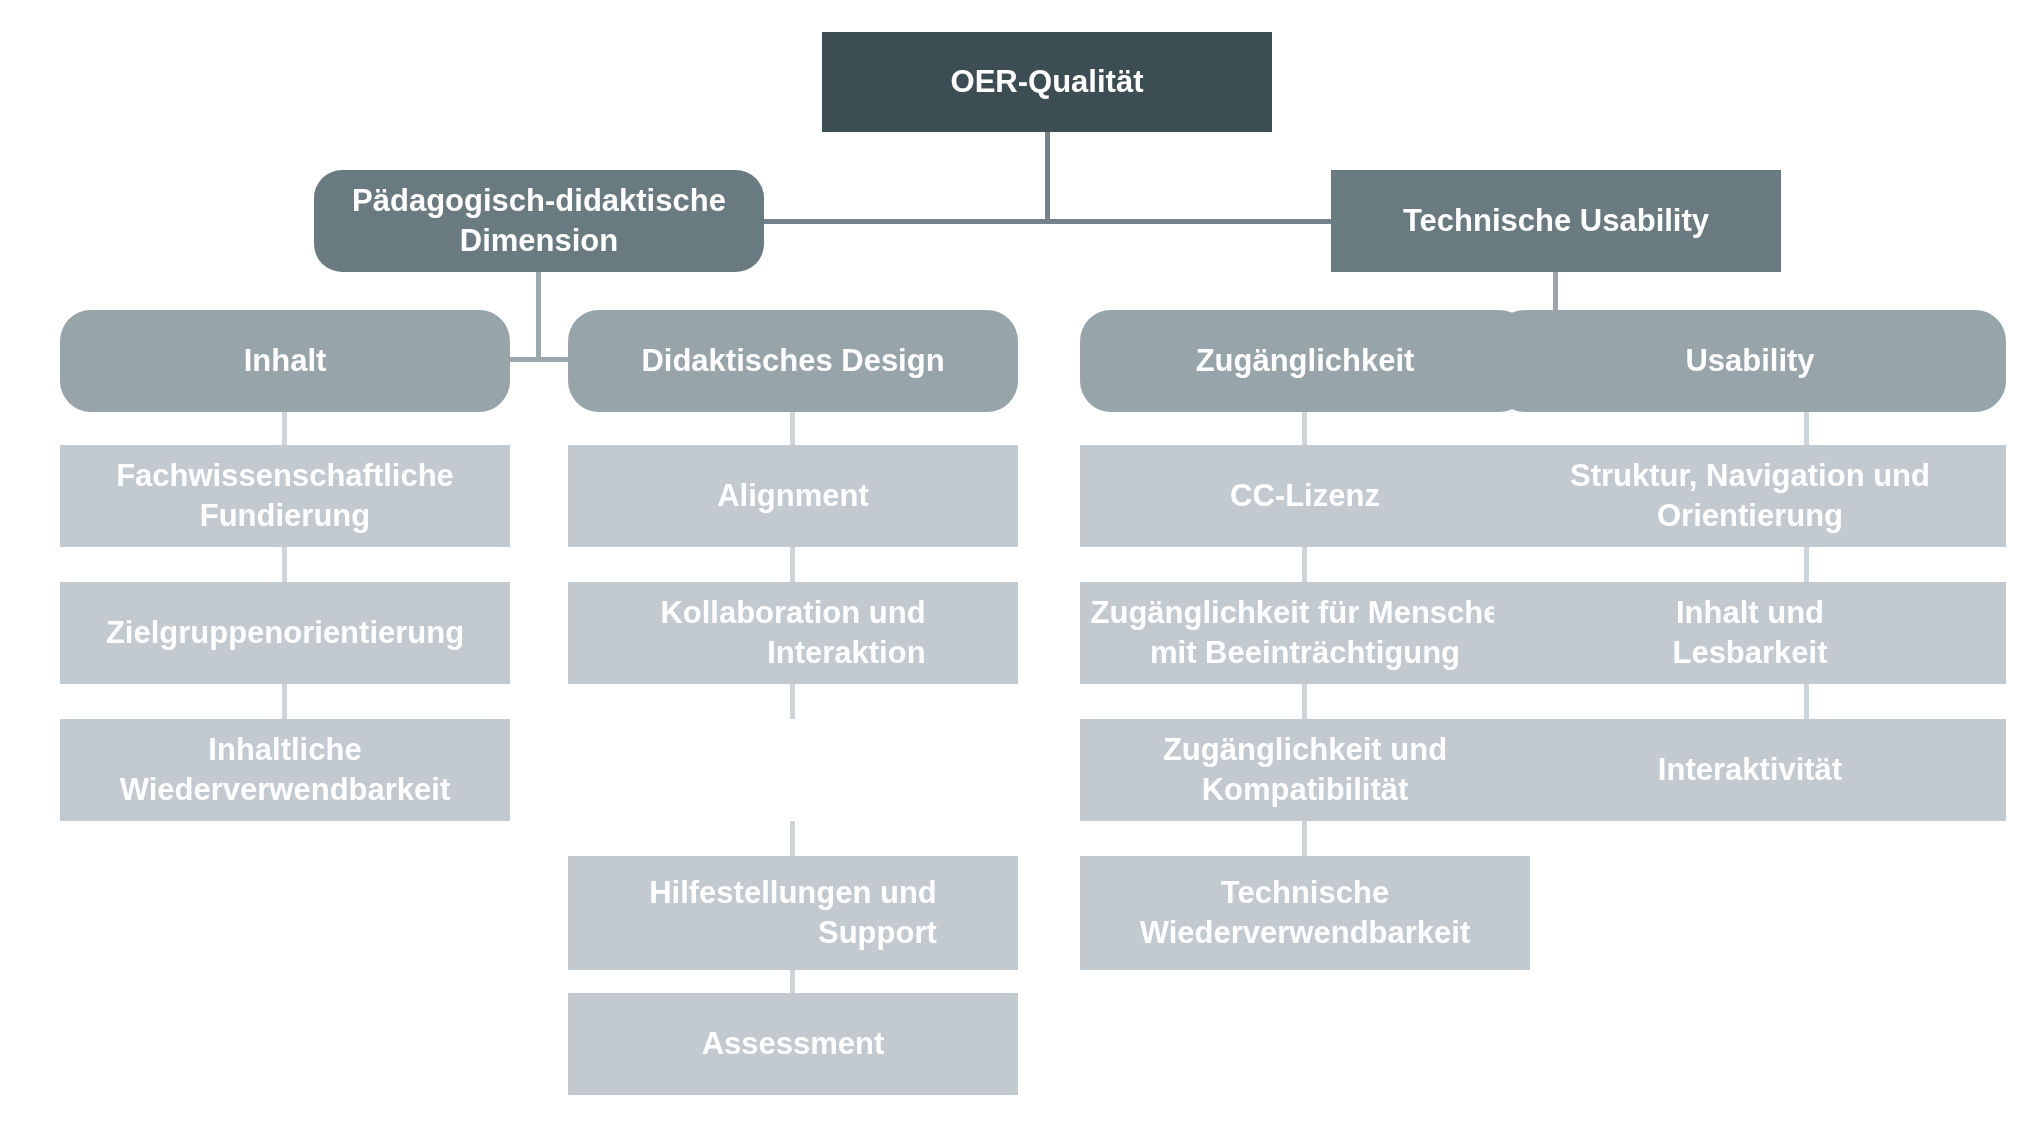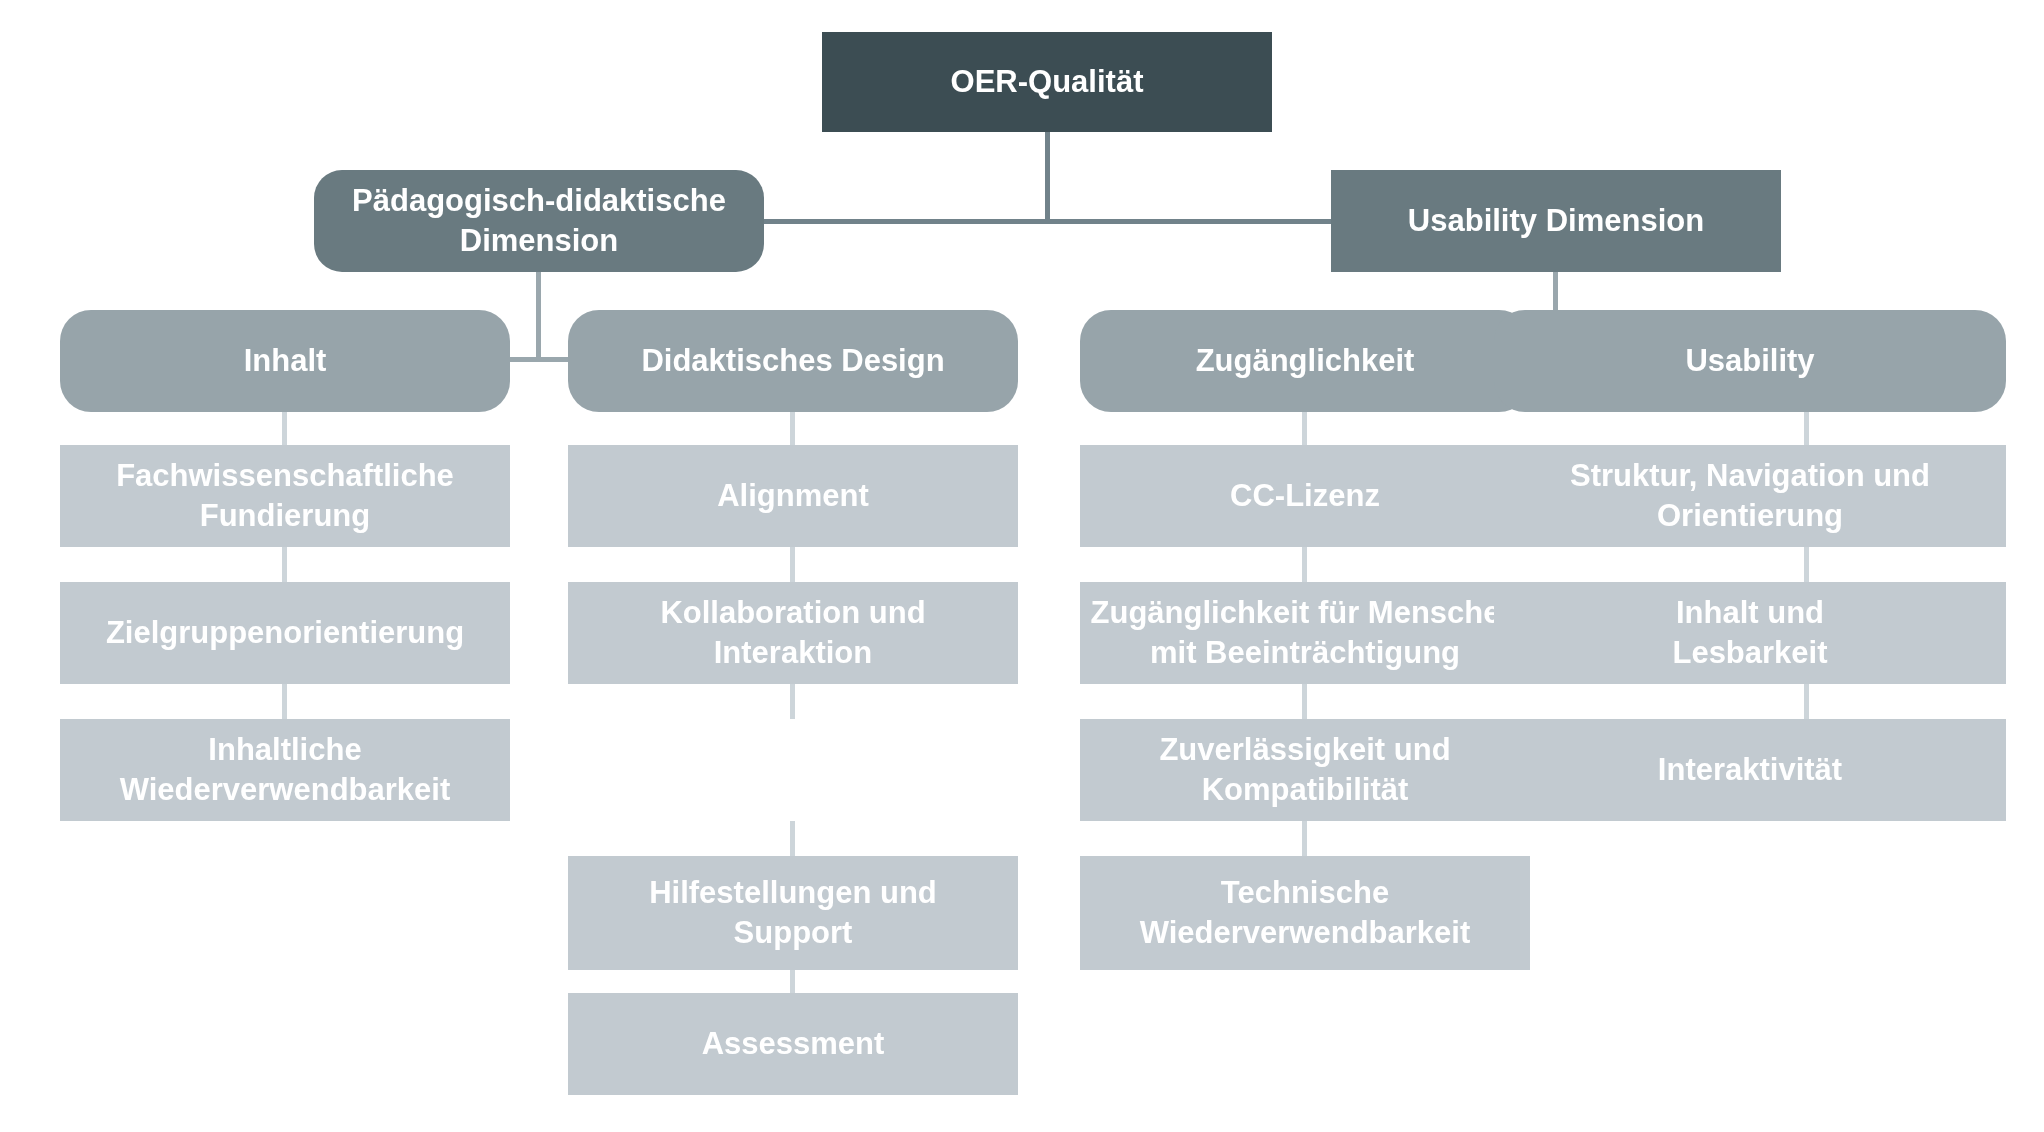--- a/index.html
+++ b/index.html
@@ -37,21 +37,21 @@
   .conn.dark  { background: #71828A; }
   .conn.mid   { background: #9AA7AD; }
   .conn.light { background: #CDD5DA; }
 
   
   .root-box { left: 794px; top: 32px; width: 450px; height: 100px; }
   .dim-paed { left: 286px; top: 170px; width: 450px; height: 102px; border-radius: 28px; }
   .dim-tech { left: 1303px; top: 170px; width: 450px; height: 102px; }
 
   .col1 { left: 32px;   width: 450px; }
-  .col2 { left: 540px;  width: 450px; }
+  .col2 { left: 540px;  width: 450px; text-align: right; }
   .col3 { left: 1052px; width: 450px; }
   .col4 { left: 1466px; width: 512px; }
 
   .row-cat { top: 310px; height: 102px; }
   .row-c0  { top: 445px; height: 102px; }
   .row-c1  { top: 582px; height: 102px; }
   .row-c2  { top: 719px; height: 102px; }
   .row-c3  { top: 856px; height: 114px; }
   .row-c4  { top: 993px; height: 102px; }
 </style>
@@ -84,21 +84,21 @@
   <div class="conn light" style="left:1274px; top:821px; width:5px; height:35px;"></div>
 
   <div class="conn light" style="left:1776px; top:412px; width:5px; height:33px;"></div>
   <div class="conn light" style="left:1776px; top:547px; width:5px; height:35px;"></div>
   <div class="conn light" style="left:1776px; top:684px; width:5px; height:35px;"></div>
 
   <div class="box lvl1 root-box">OER-Qualität</div>
 
   <div class="box lvl2 dim-paed">Pädagogisch-didaktische
 Dimension</div>
-  <div class="box lvl2 dim-tech">Usability Dimension</div>
+  <div class="box lvl2 dim-tech">Technische Usability</div>
 
   <div class="box lvl3 col1 row-cat">Inhalt</div>
   <div class="box lvl3 col2 row-cat">Didaktisches Design</div>
   <div class="box lvl3 col3 row-cat">Zugänglichkeit</div>
   <div class="box lvl3 col4 row-cat">Usability</div>
 
   <div class="box lvl4 col1 row-c0">Fachwissenschaftliche
 Fundierung</div>
   <div class="box lvl4 col1 row-c1">Zielgruppenorientierung</div>
   <div class="box lvl4 col1 row-c2">Inhaltliche
@@ -107,21 +107,21 @@
   <div class="box lvl4 col2 row-c0">Alignment</div>
   <div class="box lvl4 col2 row-c1">Kollaboration und
 Interaktion</div>
   <div class="box lvl4 col2 row-c3">Hilfestellungen und
 Support</div>
   <div class="box lvl4 col2 row-c4">Assessment</div>
 
   <div class="box lvl4 col3 row-c0">CC-Lizenz</div>
   <div class="box lvl4 col3 row-c1">Zugänglichkeit für Menschen
 mit Beeinträchtigung</div>
-  <div class="box lvl4 col3 row-c2">Zuverlässigkeit und
+  <div class="box lvl4 col3 row-c2">Zugänglichkeit und
 Kompatibilität</div>
   <div class="box lvl4 col3 row-c3">Technische
 Wiederverwendbarkeit</div>
 
   <div class="box lvl4 col4 row-c0">Struktur, Navigation und
 Orientierung</div>
   <div class="box lvl4 col4 row-c1">Inhalt und
 Lesbarkeit</div>
   <div class="box lvl4 col4 row-c2">Interaktivität</div>
 

